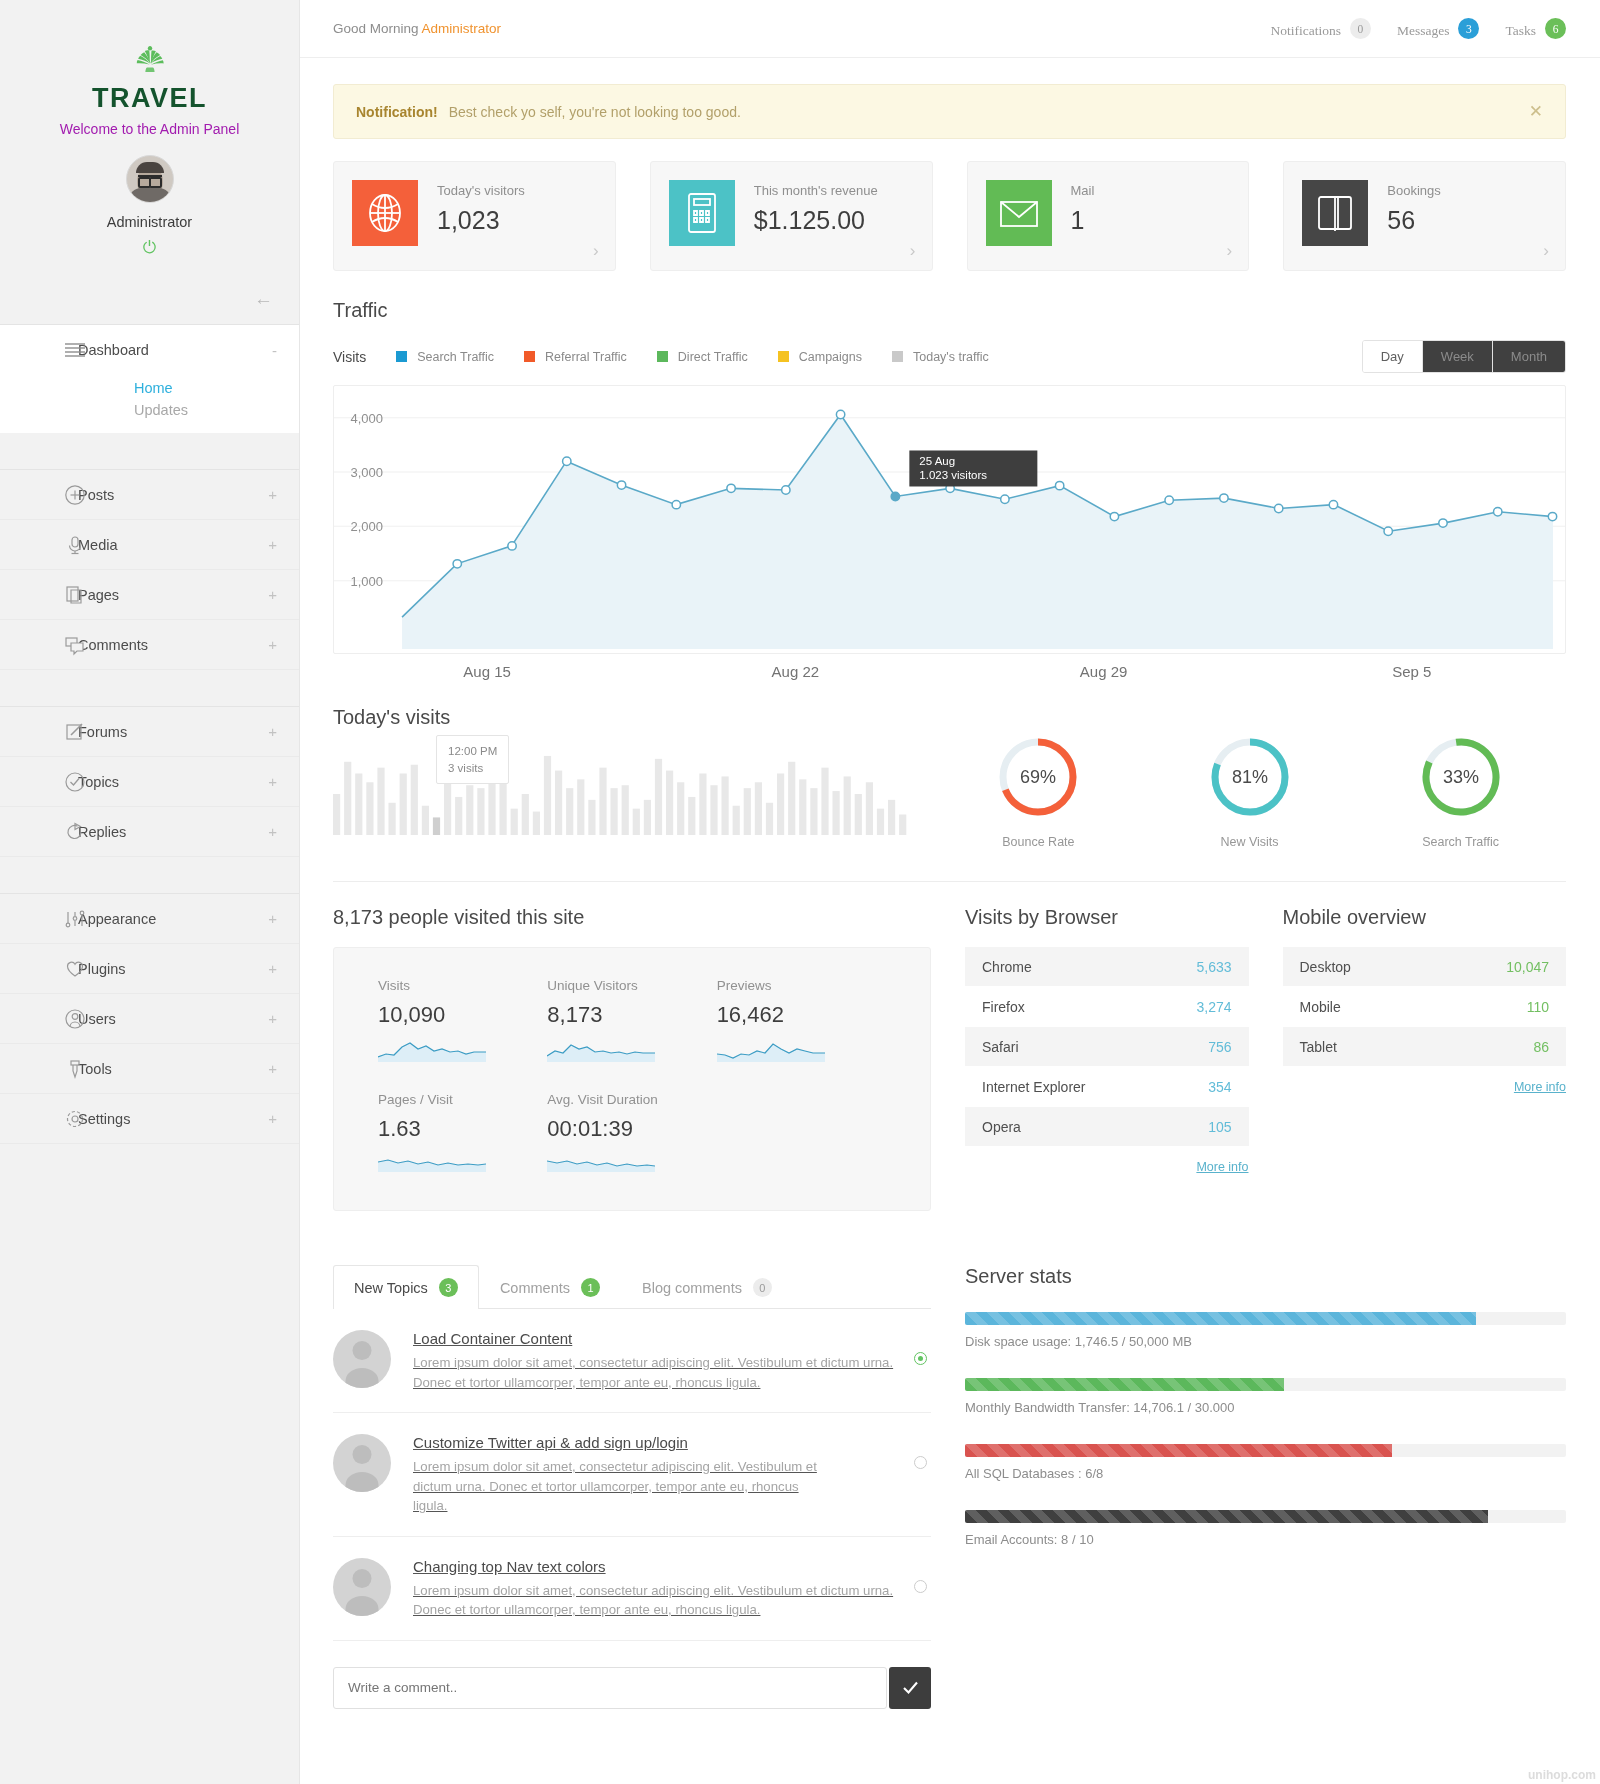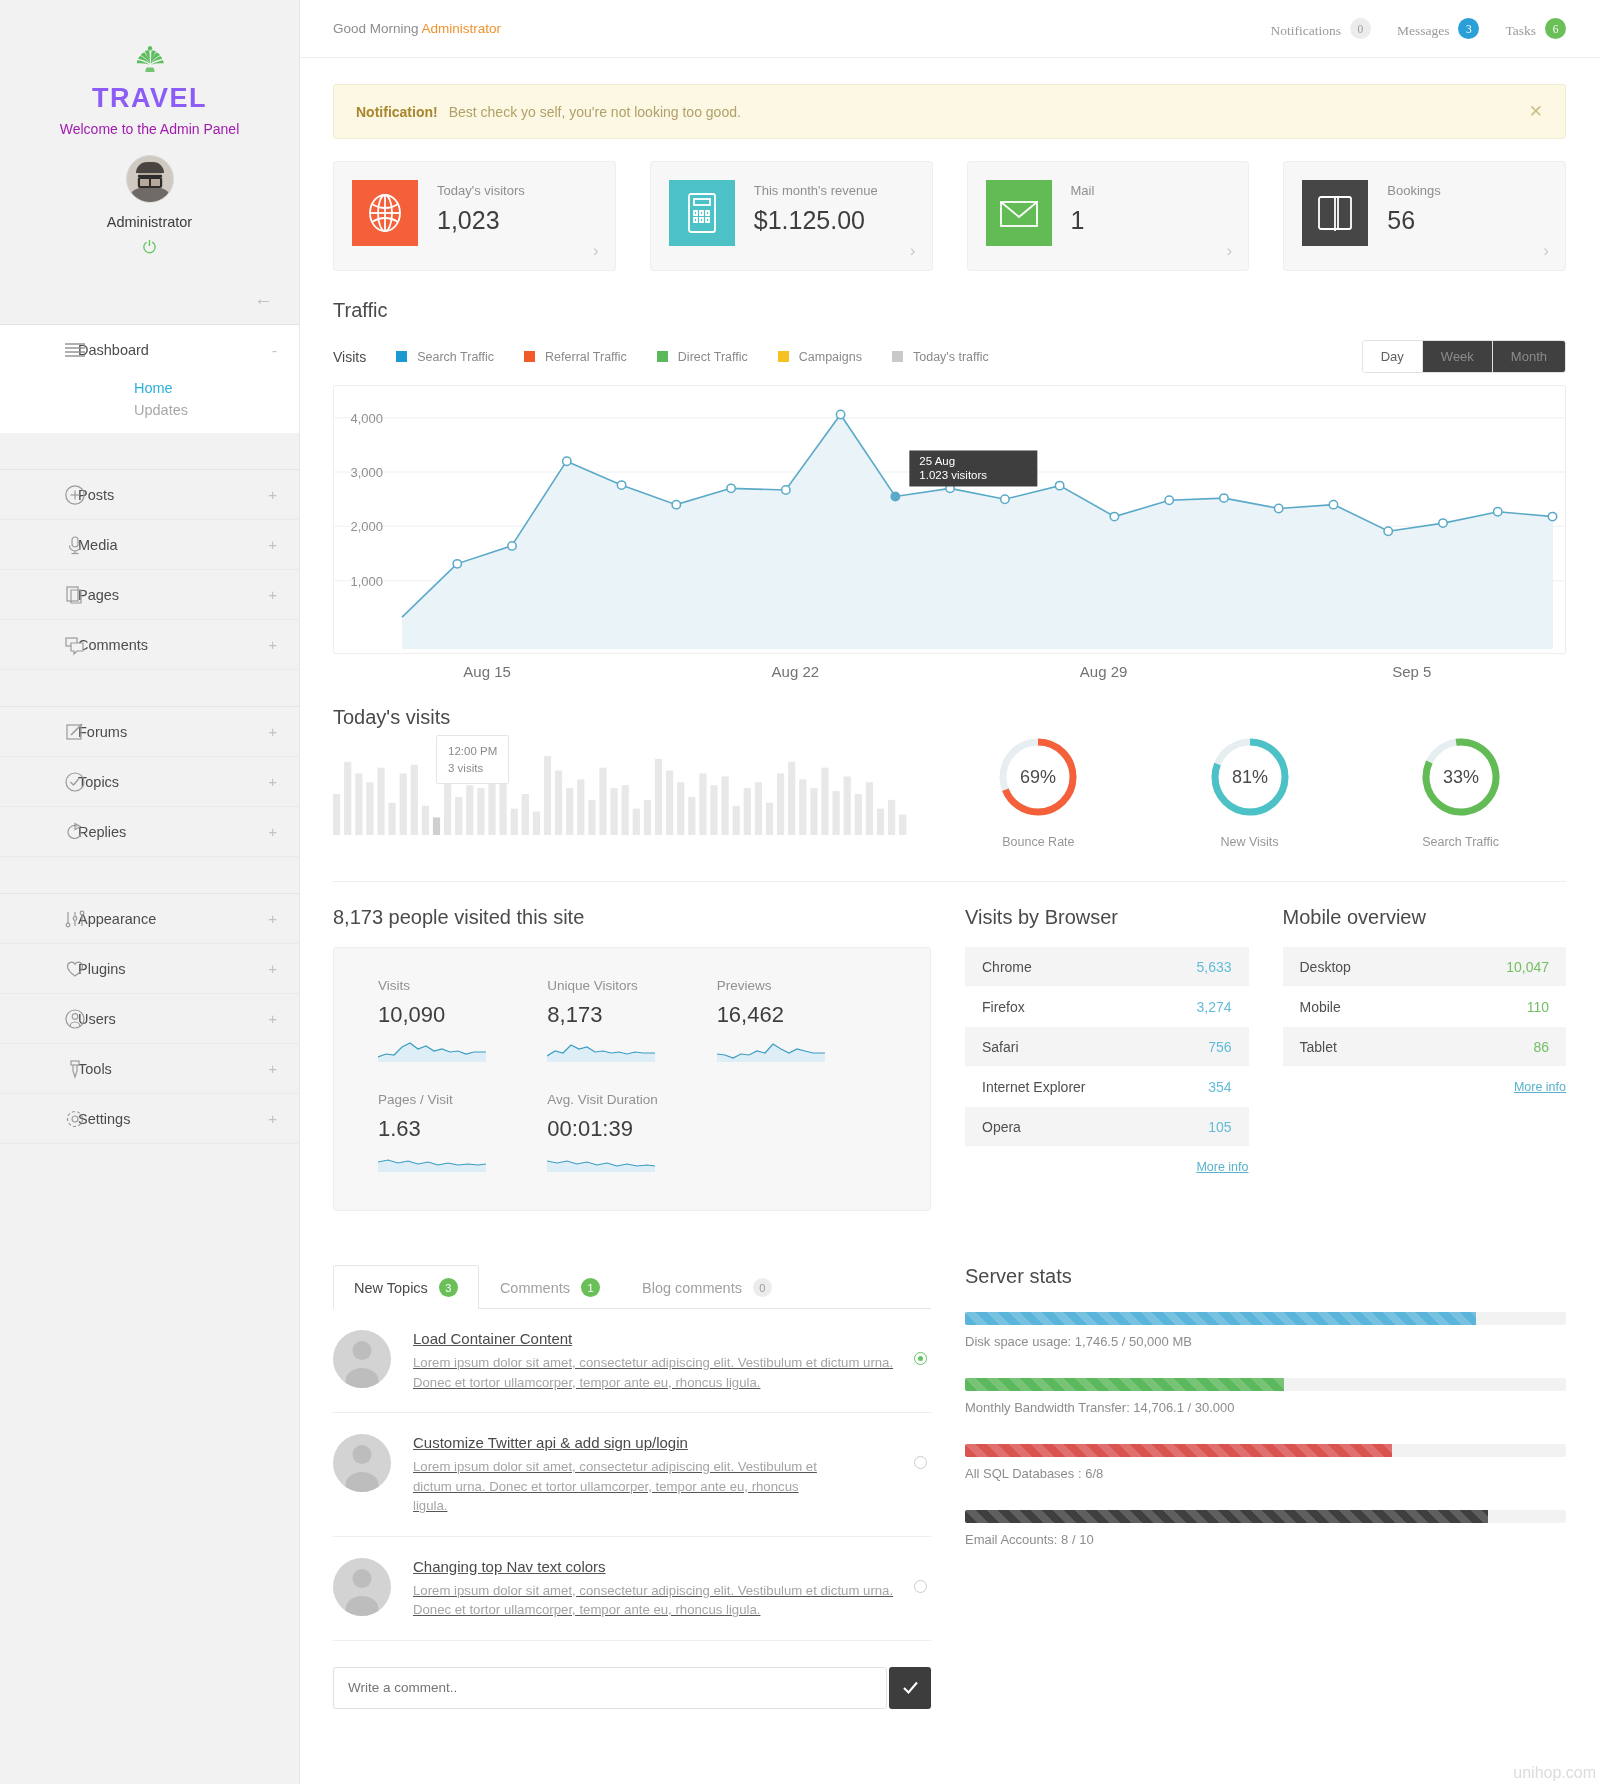--- a/index.html
+++ b/index.html
@@ -24,21 +24,21 @@
   .brand-block {
     padding: 44px 0 18px;
     text-align: center;
     background: #f2f2f2;
   }
   .palm-logo { margin: 0 auto 4px; display: block; }
   .brand-name {
     font-size: 27px;
     font-weight: bold;
     letter-spacing: 1.5px;
-    color: #8b5cf6;
+    color: #14532d;
     line-height: 1.2;
   }
   .brand-sub {
     font-size: 14px;
     color: #a21caf;
     margin-top: 7px;
   }
   .avatar-wrap { margin-top: 18px; }
   .avatar {
     width: 48px; height: 48px;
@@ -359,21 +359,21 @@
     overflow: hidden;
   }
   .progress .bar {
     height: 100%;
     background-image: linear-gradient(45deg, rgba(255,255,255,.17) 25%, transparent 25%, transparent 50%, rgba(255,255,255,.17) 50%, rgba(255,255,255,.17) 75%, transparent 75%, transparent);
     background-size: 22px 22px;
   }
   .progress-label { font-size: 13px; color: #8d8d8d; margin-top: 9px; }
   .watermark {
     position: absolute; right: 6px; bottom: 4px;
-    font-size: 16px; color: #dcdcdc;
+    font-size: 12px; color: #dcdcdc; font-weight: bold;
   }
 </style>
 </head>
 <body>
 
 <aside class="sidebar">
   <div class="brand-block">
     <svg class="palm-logo" width="46" height="34" viewBox="0 0 46 34">
       <g fill="#5cbd5c">
         <path d="M23 2c1.2 0 2.2 1 2.2 2.3 0 1.3-1 2.3-2.2 2.3s-2.2-1-2.2-2.3C20.8 3 21.8 2 23 2z"></path>

